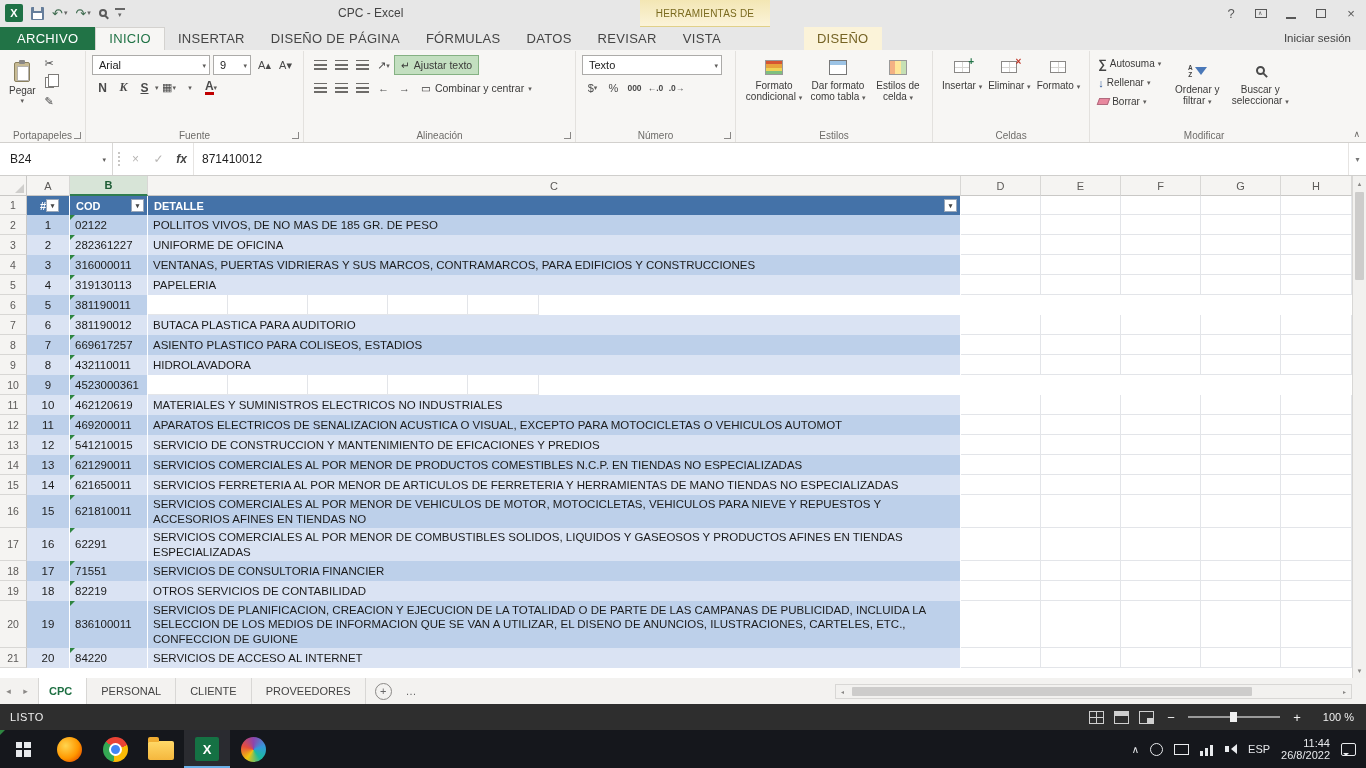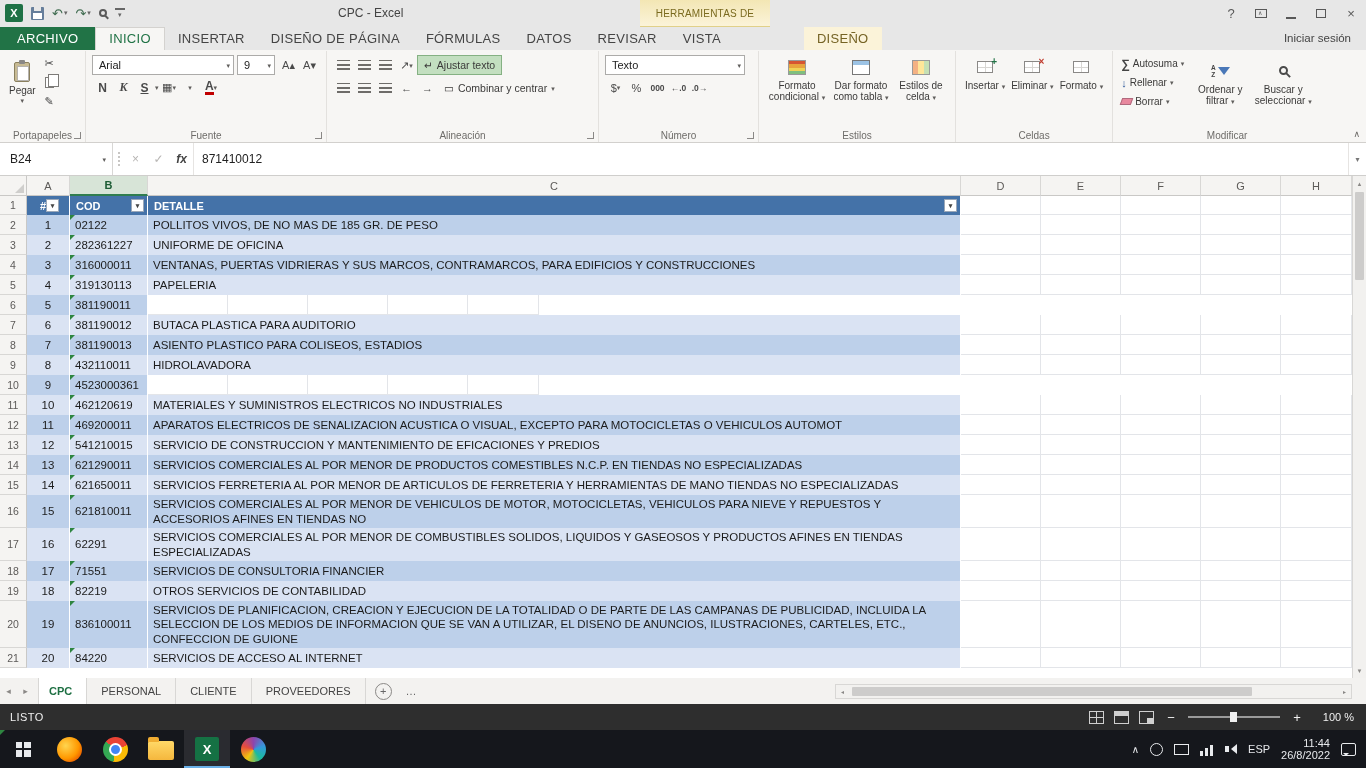--- a/index.html
+++ b/index.html
@@ -263,21 +263,21 @@
           </span>
         <span class="smallbtn">✎</span>
       </div>
     </div>
     <span class="rg-label">Portapapeles</span>
     <span class="launcher"></span>
   </div>
 
   <div class="rgroup" style="min-width:218px">
     <div class="row">
-      <div class="combo" style="width:142px">
+      <div class="combo" style="width:118px">
         <span>Arial</span>
         <span class="dd">▾</span>
       </div>
       <div class="combo" style="width:38px">
         <span>9</span>
         <span class="dd">▾</span>
       </div>
       <span class="smallbtn">A▴</span>
       <span class="smallbtn">A▾</span>
     </div>
@@ -567,21 +567,21 @@
         <div class="tcell colC" style="width: 813px;">BUTACA PLASTICA PARA AUDITORIO</div>
         <div class="ecell" style="width: 80px;"></div>
         <div class="ecell" style="width: 80px;"></div>
         <div class="ecell" style="width: 80px;"></div>
         <div class="ecell" style="width: 80px;"></div>
         <div class="ecell" style="width: 71px;"></div>
       </div>
       <div class="grid-row dark" style="height: 20px;">
         <div class="rowhdr">8</div>
         <div class="tcell colA" style="width: 43px;">7</div>
-        <div class="tcell colB tri" style="width: 78px;">381190013</div>
+        <div class="tcell colB tri" style="width: 78px;">669617257</div>
         <div class="tcell colC" style="width: 813px;">ASIENTO PLASTICO PARA COLISEOS, ESTADIOS</div>
         <div class="ecell" style="width: 80px;"></div>
         <div class="ecell" style="width: 80px;"></div>
         <div class="ecell" style="width: 80px;"></div>
         <div class="ecell" style="width: 80px;"></div>
         <div class="ecell" style="width: 71px;"></div>
       </div>
       <div class="grid-row light" style="height: 20px;">
         <div class="rowhdr">9</div>
         <div class="tcell colA" style="width: 43px;">8</div>

